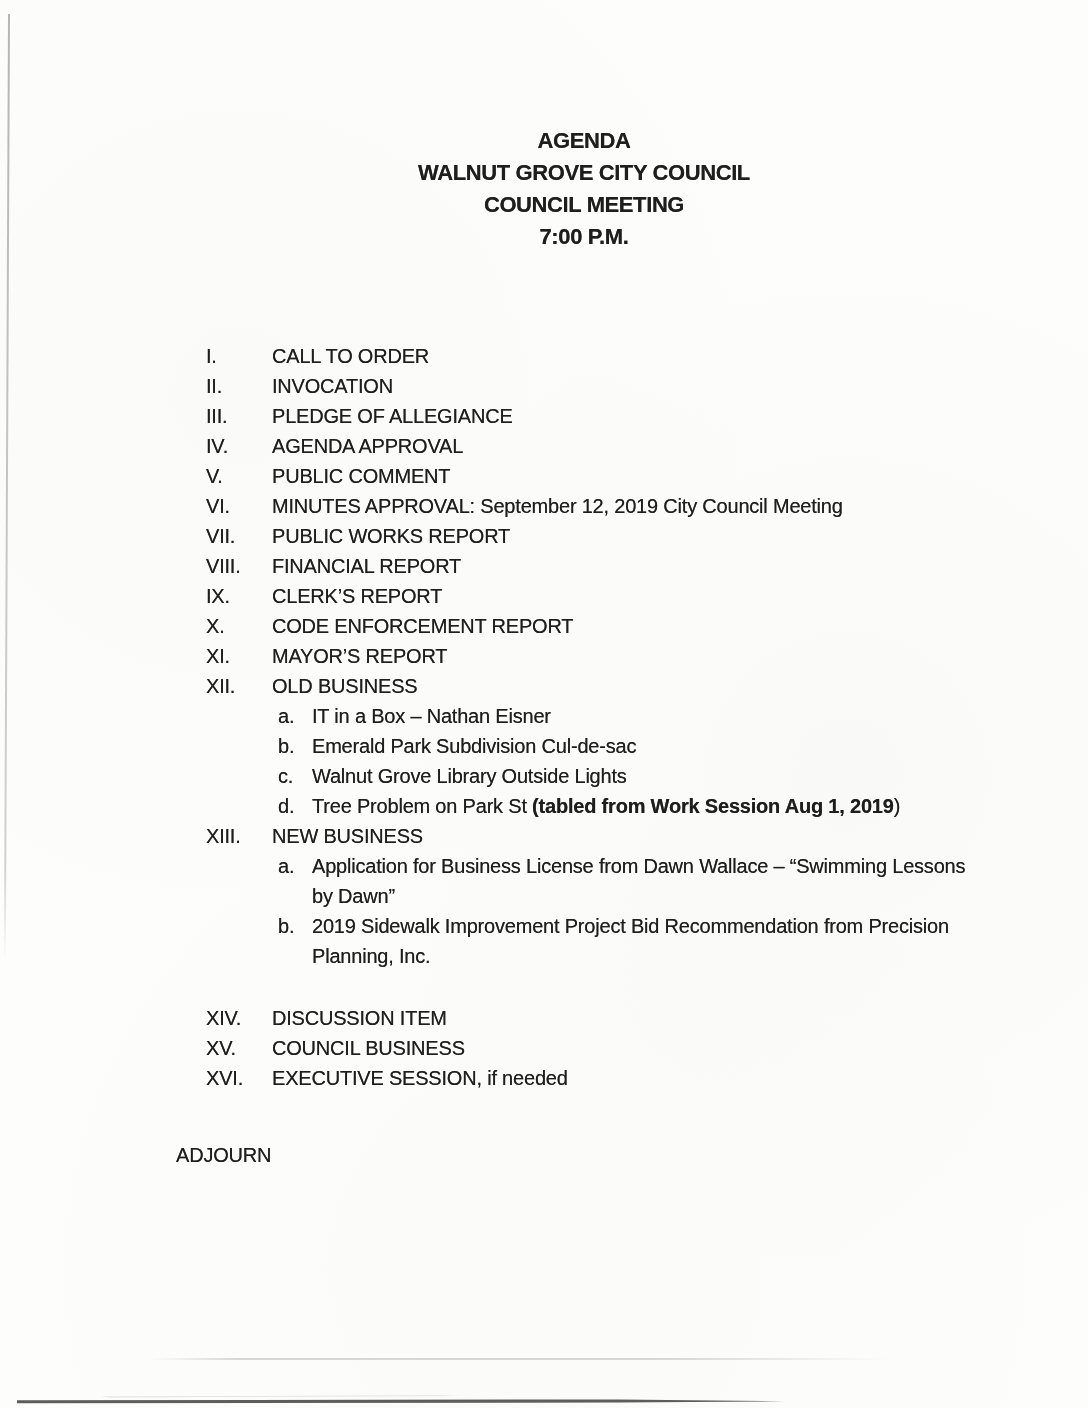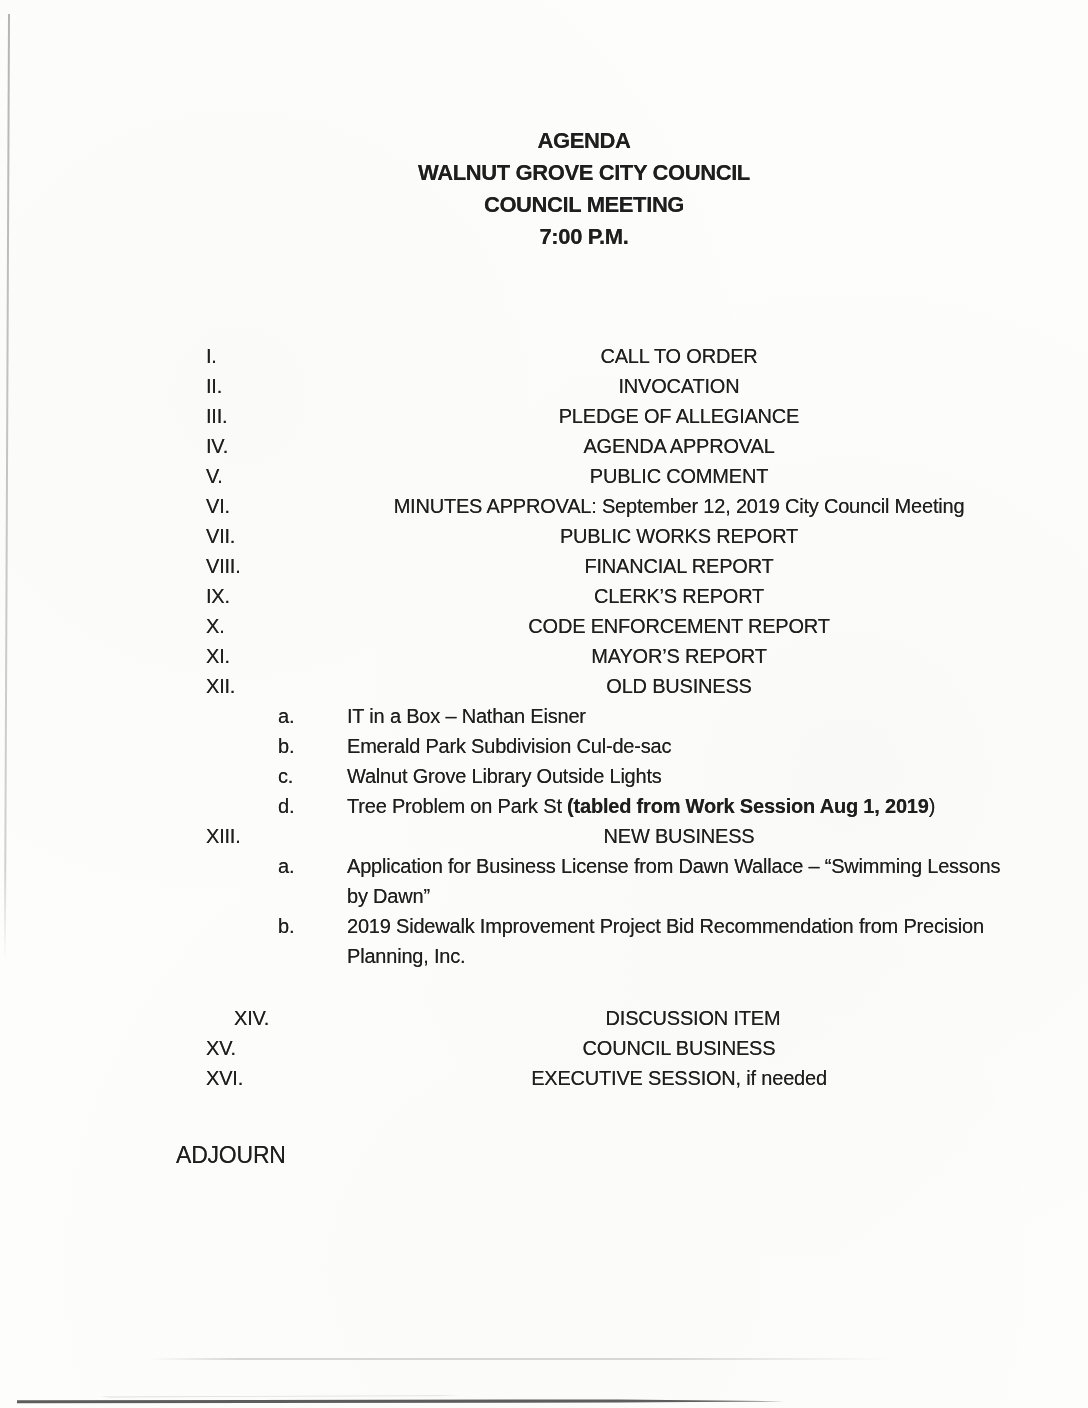--- a/index.html
+++ b/index.html
@@ -42,34 +42,34 @@
     position: absolute;
     top: 341px;
     left: 166px;
     width: 880px;
     font-size: 20px;
     line-height: 30px;
     letter-spacing: -0.2px;
   }
   .item-row { display: flex; align-items: flex-start; }
   .item-numeral { width: 66px; flex: none; }
-  .item-text { flex: 1 1 auto; text-align: center; }
+  .item-text { flex: 1 1 auto; }
   .continuation-line { margin-left: 259px; }
   .sub-row { display: flex; align-items: flex-start; padding-left: 72px; }
   .sub-letter { width: 34px; flex: none; }
-  .sub-text { max-width: 672px; margin-left: 35px; }
+  .sub-text { max-width: 672px; }
   .seg-italic { }
   .seg-bold-italic { font-weight: 700; }
-  .gap-before { margin-top: 32px; margin-left: 28px; }
+  .gap-before { margin-top: 32px; }
 
   .adjourn-label {
     position: absolute;
     left: 136px;
     top: 1140px;
-    font-size: 23px;
+    font-size: 20px;
     line-height: 30px;
     letter-spacing: -0.2px;
   }
 
   
   .scan-edge-line {
     position: absolute;
     left: 8px;
     top: 14px;
     width: 1.6px;

